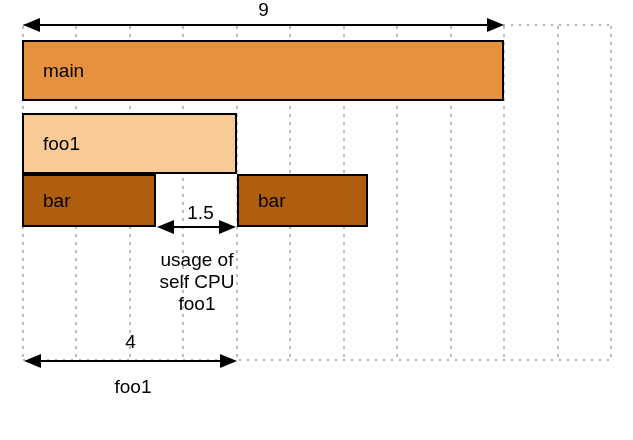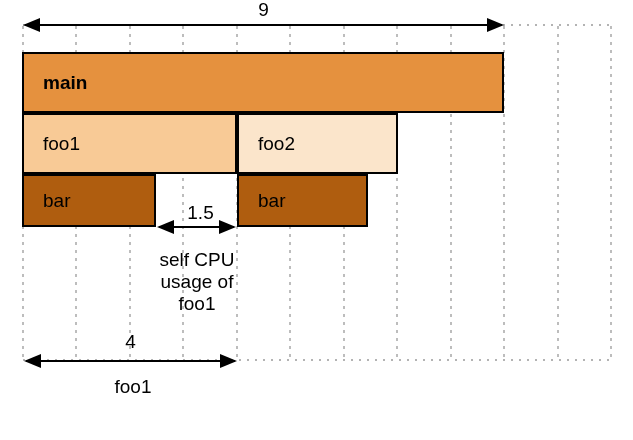--- a/index.html
+++ b/index.html
@@ -39,21 +39,21 @@
   .frame {
     position: absolute;
     box-sizing: border-box;
     border: 2px solid var(--border);
     display: flex;
     align-items: center;
     padding-left: 19px;
     font-size: 19px;
     line-height: 1;
   }
-  .frame-main  { left: 22px;  top: 52px;  width: 482px; height: 61px; background: var(--main_fill); font-weight: bold; }
+  .frame-main  { left: 22px;  top: 40px;  width: 482px; height: 61px; background: var(--main_fill); }
   .frame-foo1  { left: 22px;  top: 113px; width: 215px; height: 61px; background: var(--foo1_fill); }
   .frame-foo2  { left: 237px; top: 113px; width: 161px; height: 61px; background: var(--foo2_fill); }
   .frame-bar-l { left: 22px;  top: 174px; width: 134px; height: 53px; background: var(--bar_fill); }
   .frame-bar-r { left: 237px; top: 174px; width: 131px; height: 53px; background: var(--bar_fill); }
 
   
   .arrow {
     position: absolute;
     height: 14px;
   }
@@ -124,23 +124,20 @@
 
   <div class="dotline dotline-top"></div>
   <div class="dotline dotline-bottom"></div>
 
   <div class="frame frame-main">
     <span>main</span>
   </div>
   <div class="frame frame-foo1">
     <span>foo1</span>
   </div>
-  <div class="frame frame-foo2">
-    <span>foo2</span>
-  </div>
   <div class="frame frame-bar-l">
     <span>bar</span>
   </div>
   <div class="frame frame-bar-r">
     <span>bar</span>
   </div>
 
   <div class="measure-label label-9">9</div>
   <div class="arrow arrow-top">
     <span class="shaft"></span>
@@ -148,22 +145,22 @@
     <span class="ah ah-r"></span>
   </div>
 
   <div class="measure-label label-15">1.5</div>
   <div class="arrow arrow-self">
     <span class="shaft"></span>
     <span class="ah ah-l"></span>
     <span class="ah ah-r"></span>
   </div>
   <div class="caption caption-self">
+    <div>usage of</div>
     <div>self CPU</div>
-    <div>usage of</div>
     <div>foo1</div>
   </div>
 
   <div class="measure-label label-4">4</div>
   <div class="arrow arrow-bottom">
     <span class="shaft"></span>
     <span class="ah ah-l"></span>
     <span class="ah ah-r"></span>
   </div>
   <div class="caption caption-total">

